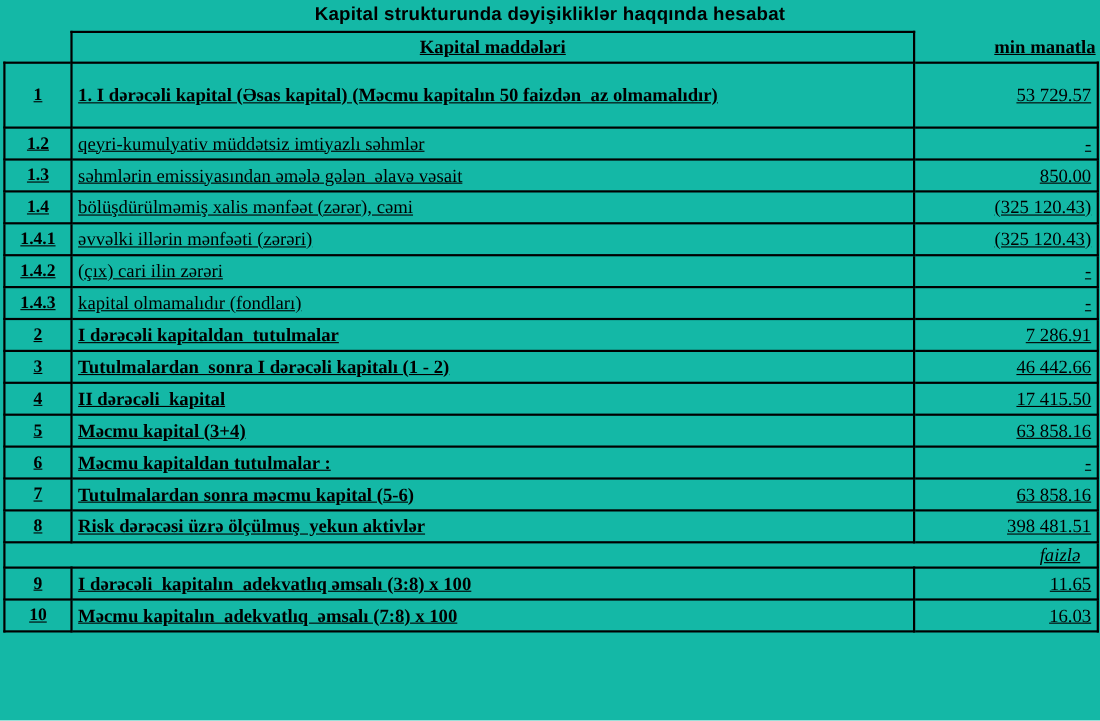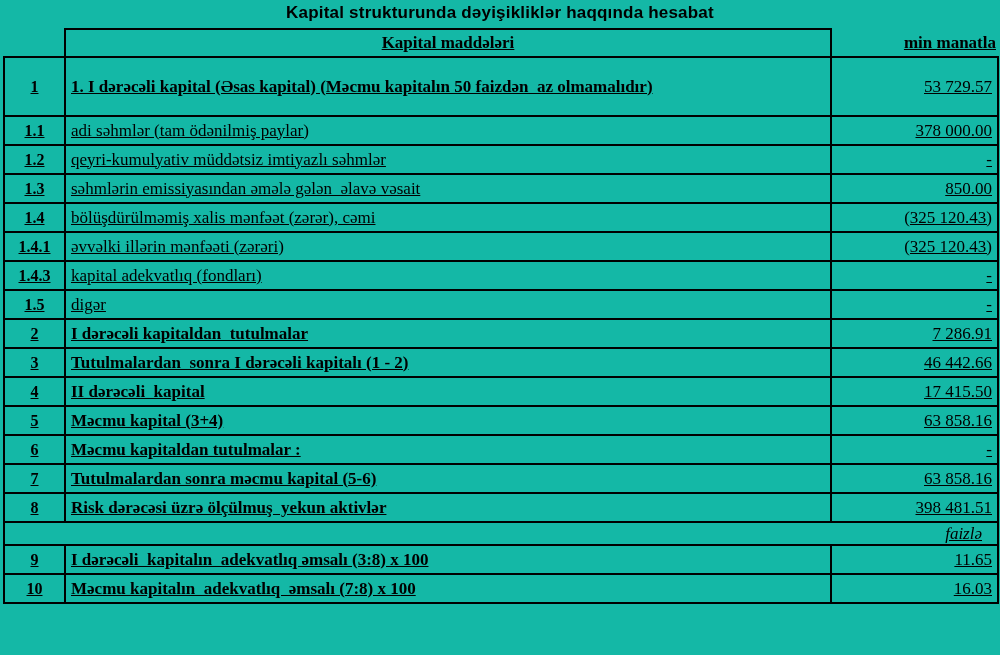--- a/index.html
+++ b/index.html
@@ -89,25 +89,20 @@
       <td class="desc">Kapital maddələri</td>
       <td class="val">min manatla</td>
     </tr>
 
     <tr class="row tall main">
       <td class="no">1</td>
       <td class="desc">1. I dərəcəli kapital (Əsas kapital) (Məcmu kapitalın 50 faizdən  az olmamalıdır)</td>
       <td class="val">53 729.57</td>
     </tr>
 
-    <tr class="row">
-      <td class="no">1.1</td>
-      <td class="desc">adi səhmlər (tam ödənilmiş paylar)</td>
-      <td class="val">378 000.00</td>
-    </tr>
 
     <tr class="row">
       <td class="no">1.2</td>
       <td class="desc">qeyri-kumulyativ müddətsiz imtiyazlı səhmlər</td>
       <td class="val">-</td>
     </tr>
 
     <tr class="row">
       <td class="no">1.3</td>
       <td class="desc">səhmlərin emissiyasından əmələ gələn  əlavə vəsait</td>
@@ -119,32 +114,32 @@
       <td class="desc">bölüşdürülməmiş xalis mənfəət (zərər), cəmi</td>
       <td class="val">(325 120.43)</td>
     </tr>
 
     <tr class="row">
       <td class="no">1.4.1</td>
       <td class="desc">əvvəlki illərin mənfəəti (zərəri)</td>
       <td class="val">(325 120.43)</td>
     </tr>
 
-
     <tr class="row">
-      <td class="no">1.4.3</td>
-      <td class="desc">kapital adekvatlıq (fondları)</td>
+      <td class="no">1.4.2</td>
+      <td class="desc">(çıx) cari ilin zərəri</td>
       <td class="val">-</td>
     </tr>
 
     <tr class="row">
-      <td class="no">1.5</td>
-      <td class="desc">digər</td>
+      <td class="no">1.4.3</td>
+      <td class="desc">kapital olmamalıdır (fondları)</td>
       <td class="val">-</td>
     </tr>
+
 
     <tr class="row main">
       <td class="no">2</td>
       <td class="desc">I dərəcəli kapitaldan  tutulmalar</td>
       <td class="val">7 286.91</td>
     </tr>
 
     <tr class="row main">
       <td class="no">3</td>
       <td class="desc">Tutulmalardan  sonra I dərəcəli kapitalı (1 - 2)</td>

